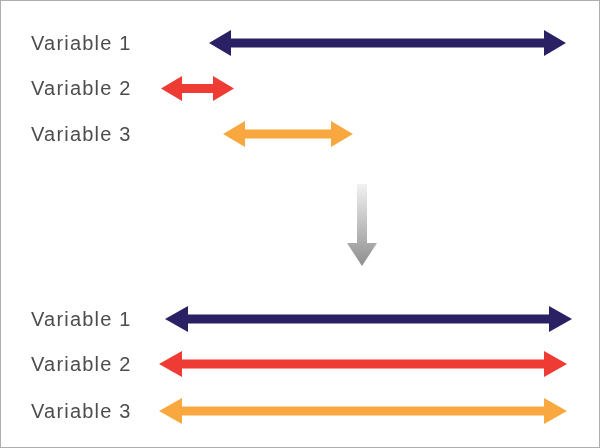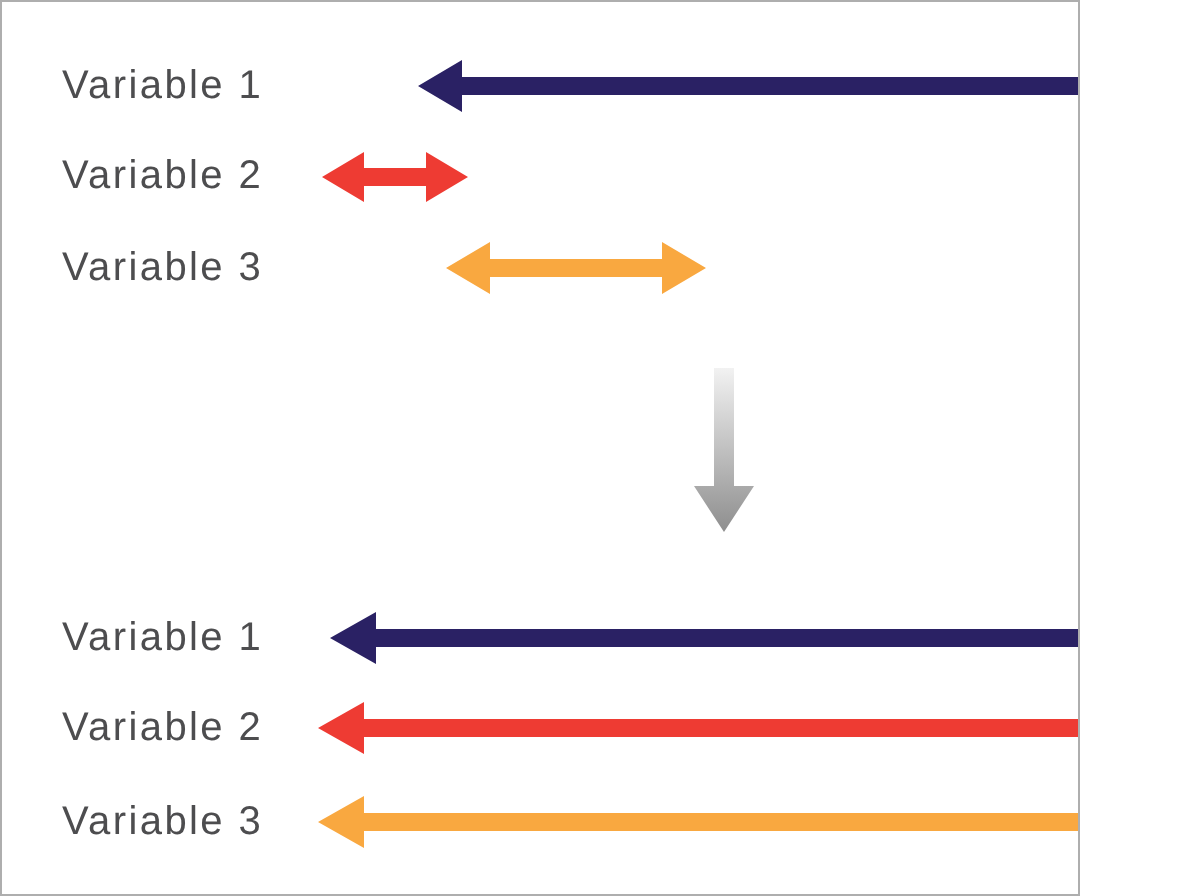--- a/index.html
+++ b/index.html
@@ -3,21 +3,21 @@
 <meta charset="utf-8">
 <style>
   html, body {
     margin: 0;
     padding: 0;
     background: #ffffff;
     font-family: "Liberation Sans", sans-serif;
   }
   .canvas {
     position: relative;
-    width: 540px;
+    width: 600px;
     height: 448px;
     box-sizing: border-box;
     background: #ffffff;
     border: 1px solid #aeaeae;
     overflow: hidden;
   }
   .var-label {
     position: absolute;
     left: 30px;
     height: 28px;

